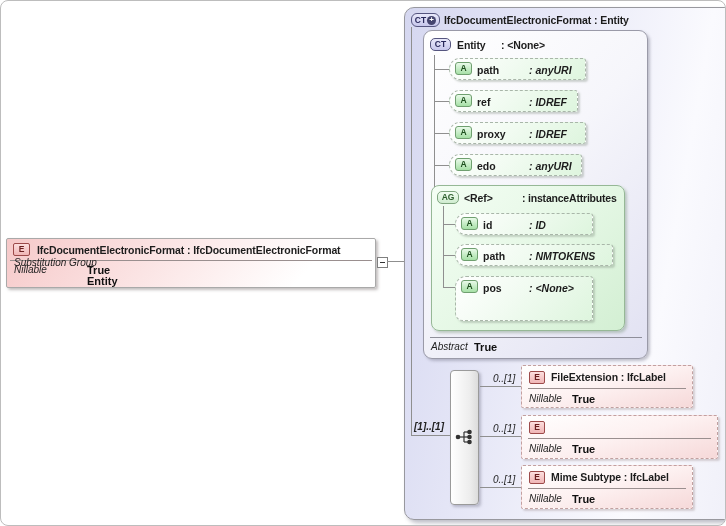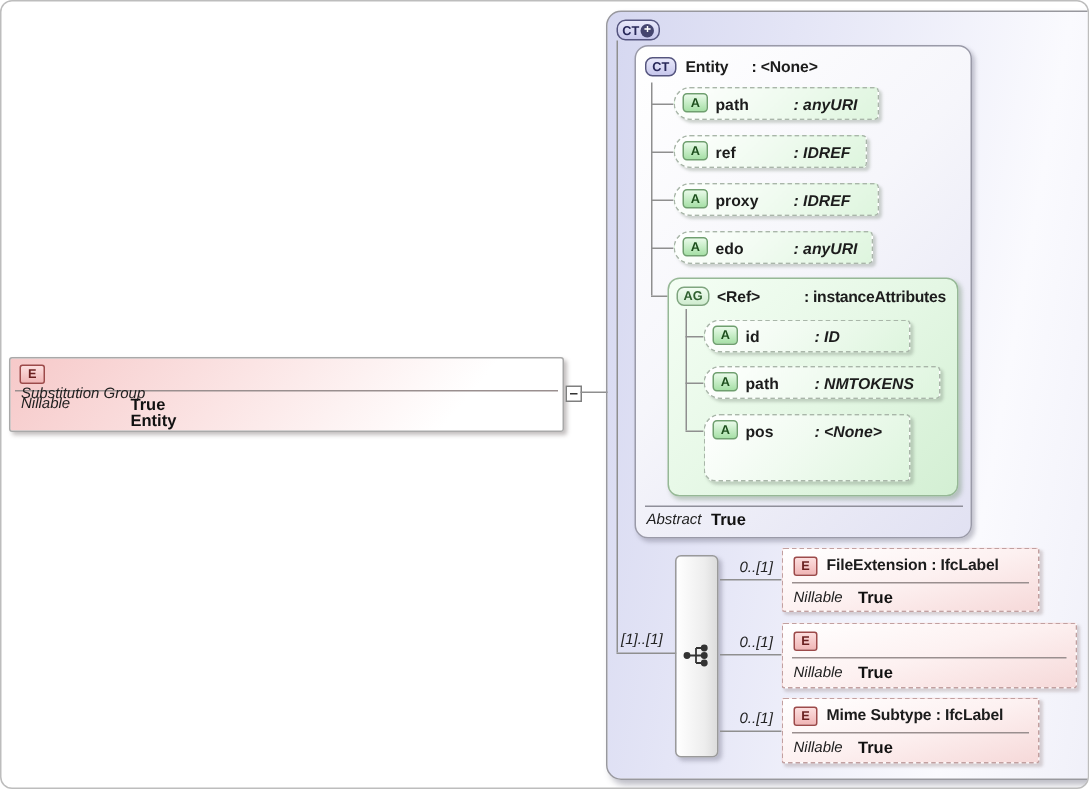--- a/index.html
+++ b/index.html
@@ -60,66 +60,68 @@
            box-shadow:2px 2px 2px rgba(120,135,120,.35);}
   .attrbox .a-badge{left:5px;top:3px;}
   .attr-name{position:absolute;left:27px;top:5px;font-size:10.5px;font-weight:bold;white-space:nowrap;}
   .attr-type{position:absolute;left:79px;top:5px;font-size:10.5px;font-weight:bold;white-space:nowrap;font-style:italic;}
   .attrbox.tall{height:45px;border-radius:11px 3px 3px 8px;}
   .facet{position:absolute;left:6px;right:5px;top:23px;border-top:1px solid #93ab93;padding-top:3px;}
   .facet-label{font-style:italic;font-size:9.5px;color:#222;}
   .facet-value{font-weight:bold;font-size:9.5px;color:#cc2222;margin-left:14px;}
 
   
-  .agbox{position:absolute;left:21px;top:154px;width:194px;height:146px;box-sizing:border-box;
+  .agbox{position:absolute;left:7px;top:154px;width:194px;height:146px;box-sizing:border-box;
          background:linear-gradient(135deg,#f4fef4 0%,#e4f7e4 55%,#d3efd3 100%);
          border:1px solid #96b896;border-radius:8px;box-shadow:2px 2px 3px rgba(110,140,110,.4);}
   .agbox .ag-badge{left:5px;top:5px;}
   .agbox .attr-type{left:73px;}
 
   
   .seqbar{position:absolute;left:45px;top:362px;width:29px;height:135px;box-sizing:border-box;
           background:linear-gradient(to right,#ffffff 0%,#ededed 70%,#dcdcdc 100%);
           border:1px solid #9a9a9a;border-radius:4px;box-shadow:2px 2px 3px rgba(110,110,130,.4);}
   .seqbar svg{position:absolute;left:4px;top:57px;}
   .card{position:absolute;font-size:10px;font-style:italic;color:#222;white-space:nowrap;}
-  .card.bold{font-weight:normal;}
+  .card.bold{font-weight:bold;}
 
   
   .childbox{position:absolute;box-sizing:border-box;width:172px;height:43px;
             background:linear-gradient(165deg,#ffffff 0%,#fdf1f1 50%,#f6d9d9 100%);
             border:1px dashed #c2a0a0;border-radius:2px;box-shadow:2px 2px 2px rgba(140,120,120,.3);}
   .childbox .e-badge{left:7px;top:5px;width:16px;}
   .childbox .node-title{left:29px;top:5px;}
   .childbox .sep{left:6px;right:6px;top:22px;}
   .childbox .prop-label{left:7px;top:27px;}
   .childbox .prop-value{left:50px;top:27px;}
 </style>
 </head>
 <body>
 
 <div class="canvas">
 
   <div class="rootbox">
     <span class="badge e-badge" style="left:6px;top:4px;">E</span>
+    <span class="node-title" style="left:30px;top:5px;">IfcDocumentElectronicFormat : IfcDocumentElectronicFormat</span>
     <span class="sep" style="left:3px;right:3px;top:21px;"></span>
     <span class="prop-label" style="left:7px;top:25px;">Nillable</span>
     <span class="prop-value" style="left:80px;top:25px;">True</span>
     <span class="prop-label" style="left:7px;top:18px;">Substitution Group</span>
     <span class="prop-value" style="left:80px;top:36px;">Entity</span>
   </div>
 
   <div class="collapse-box"></div>
   <div class="hline" style="left:386px;top:260px;width:24px;"></div>
 
   <div class="ctbox">
     <span class="badge ctp-badge" style="left:6px;top:5px;">
       <span>CT</span>
         <span class="plus-circle"></span>
     </span>
+    <span class="node-title" style="left:39px;top:6px;">IfcDocumentElectronicFormat : Entity</span>
 
     <div class="vline" style="left:6px;top:19px;height:408px;"></div>
 
     <div class="basebox">
       <span class="badge ct-badge" style="left:6px;top:7px;">CT</span>
       <span class="node-title" style="left:33px;top:8px;">Entity</span>
       <span class="node-title" style="left:77px;top:8px;">: &lt;None&gt;</span>
 
       <div class="vline" style="left:10px;top:24px;height:142px;"></div>
       <div class="hline" style="left:10px;top:38px;width:15px;"></div>

